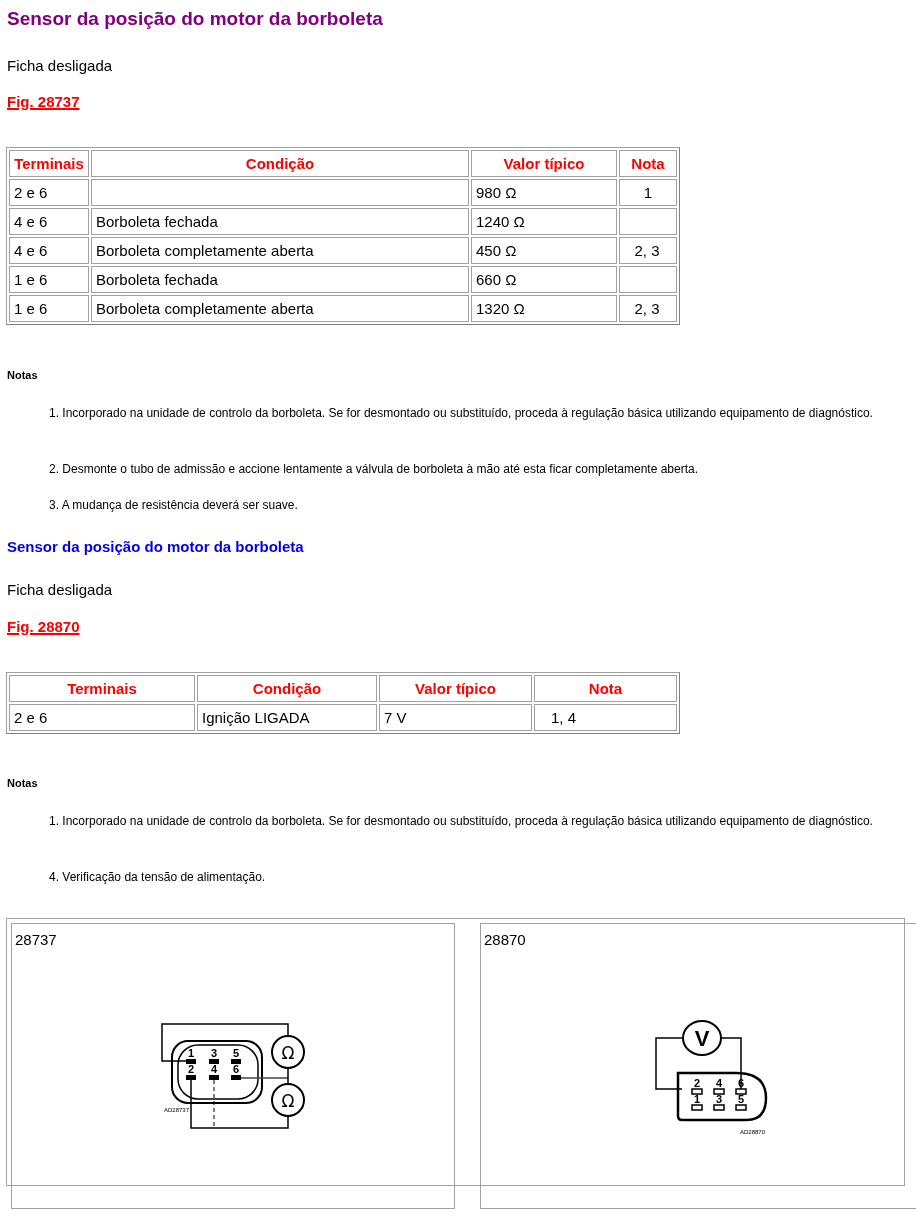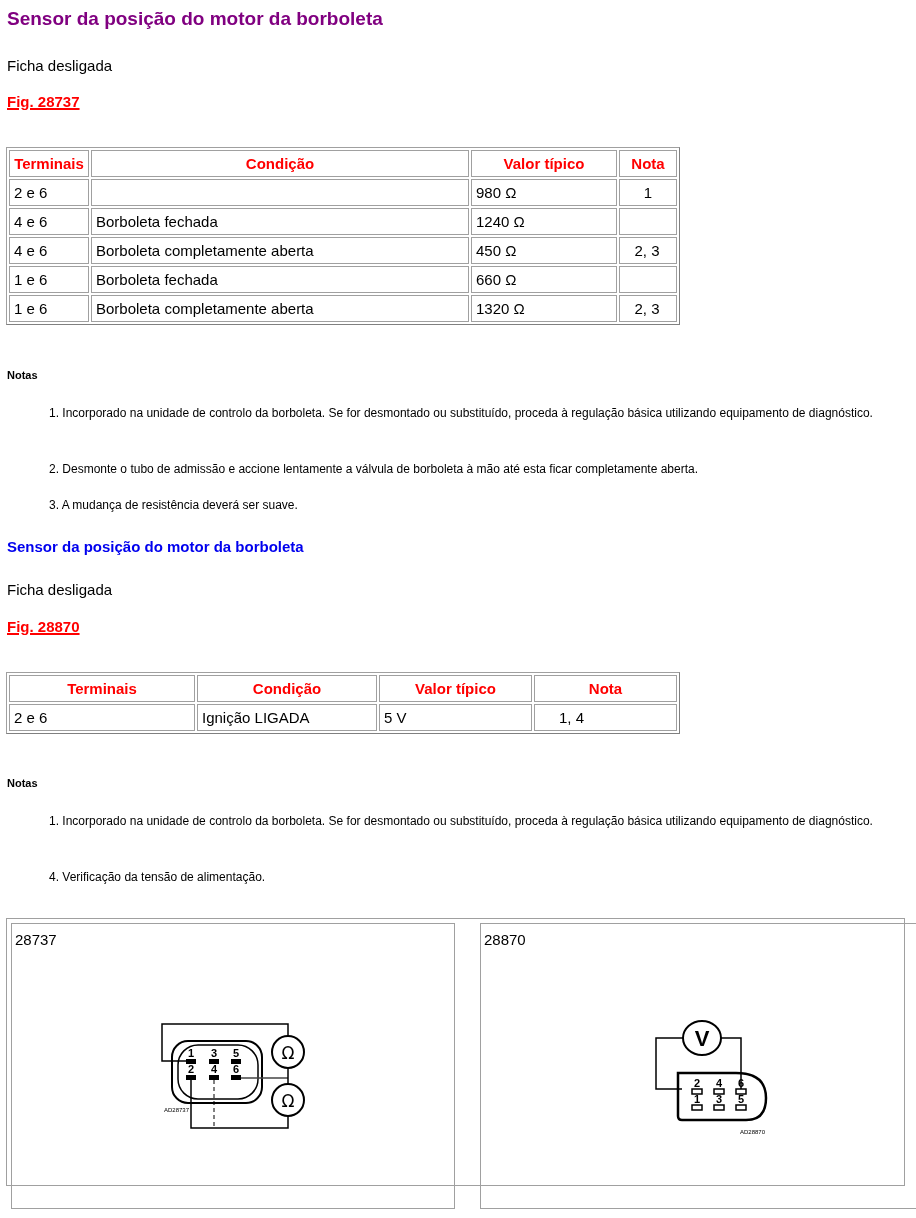--- a/index.html
+++ b/index.html
@@ -114,22 +114,22 @@
       <th style="width:176px;">Terminais</th>
       <th style="width:170px;">Condição</th>
       <th style="width:143px;">Valor típico</th>
       <th>Nota</th>
     </tr>
   </thead>
   <tbody>
     <tr>
       <td>2 e 6</td>
       <td>Ignição LIGADA</td>
-      <td>5 V</td>
-      <td style="padding-left:24px;">1, 4</td>
+      <td>7 V</td>
+      <td style="padding-left:16px;">1, 4</td>
     </tr>
   </tbody>
 </table>
 
 <p class="notas" style="top:777px;">Notas</p>
 <p class="note" style="top:811px;">1. Incorporado na unidade de controlo da borboleta. Se for desmontado ou substituído, proceda à regulação básica utilizando equipamento de diagnóstico.</p>
 <p class="note" style="top:867px;">4. Verificação da tensão de alimentação.</p>
 
 <div class="figframe">
 

